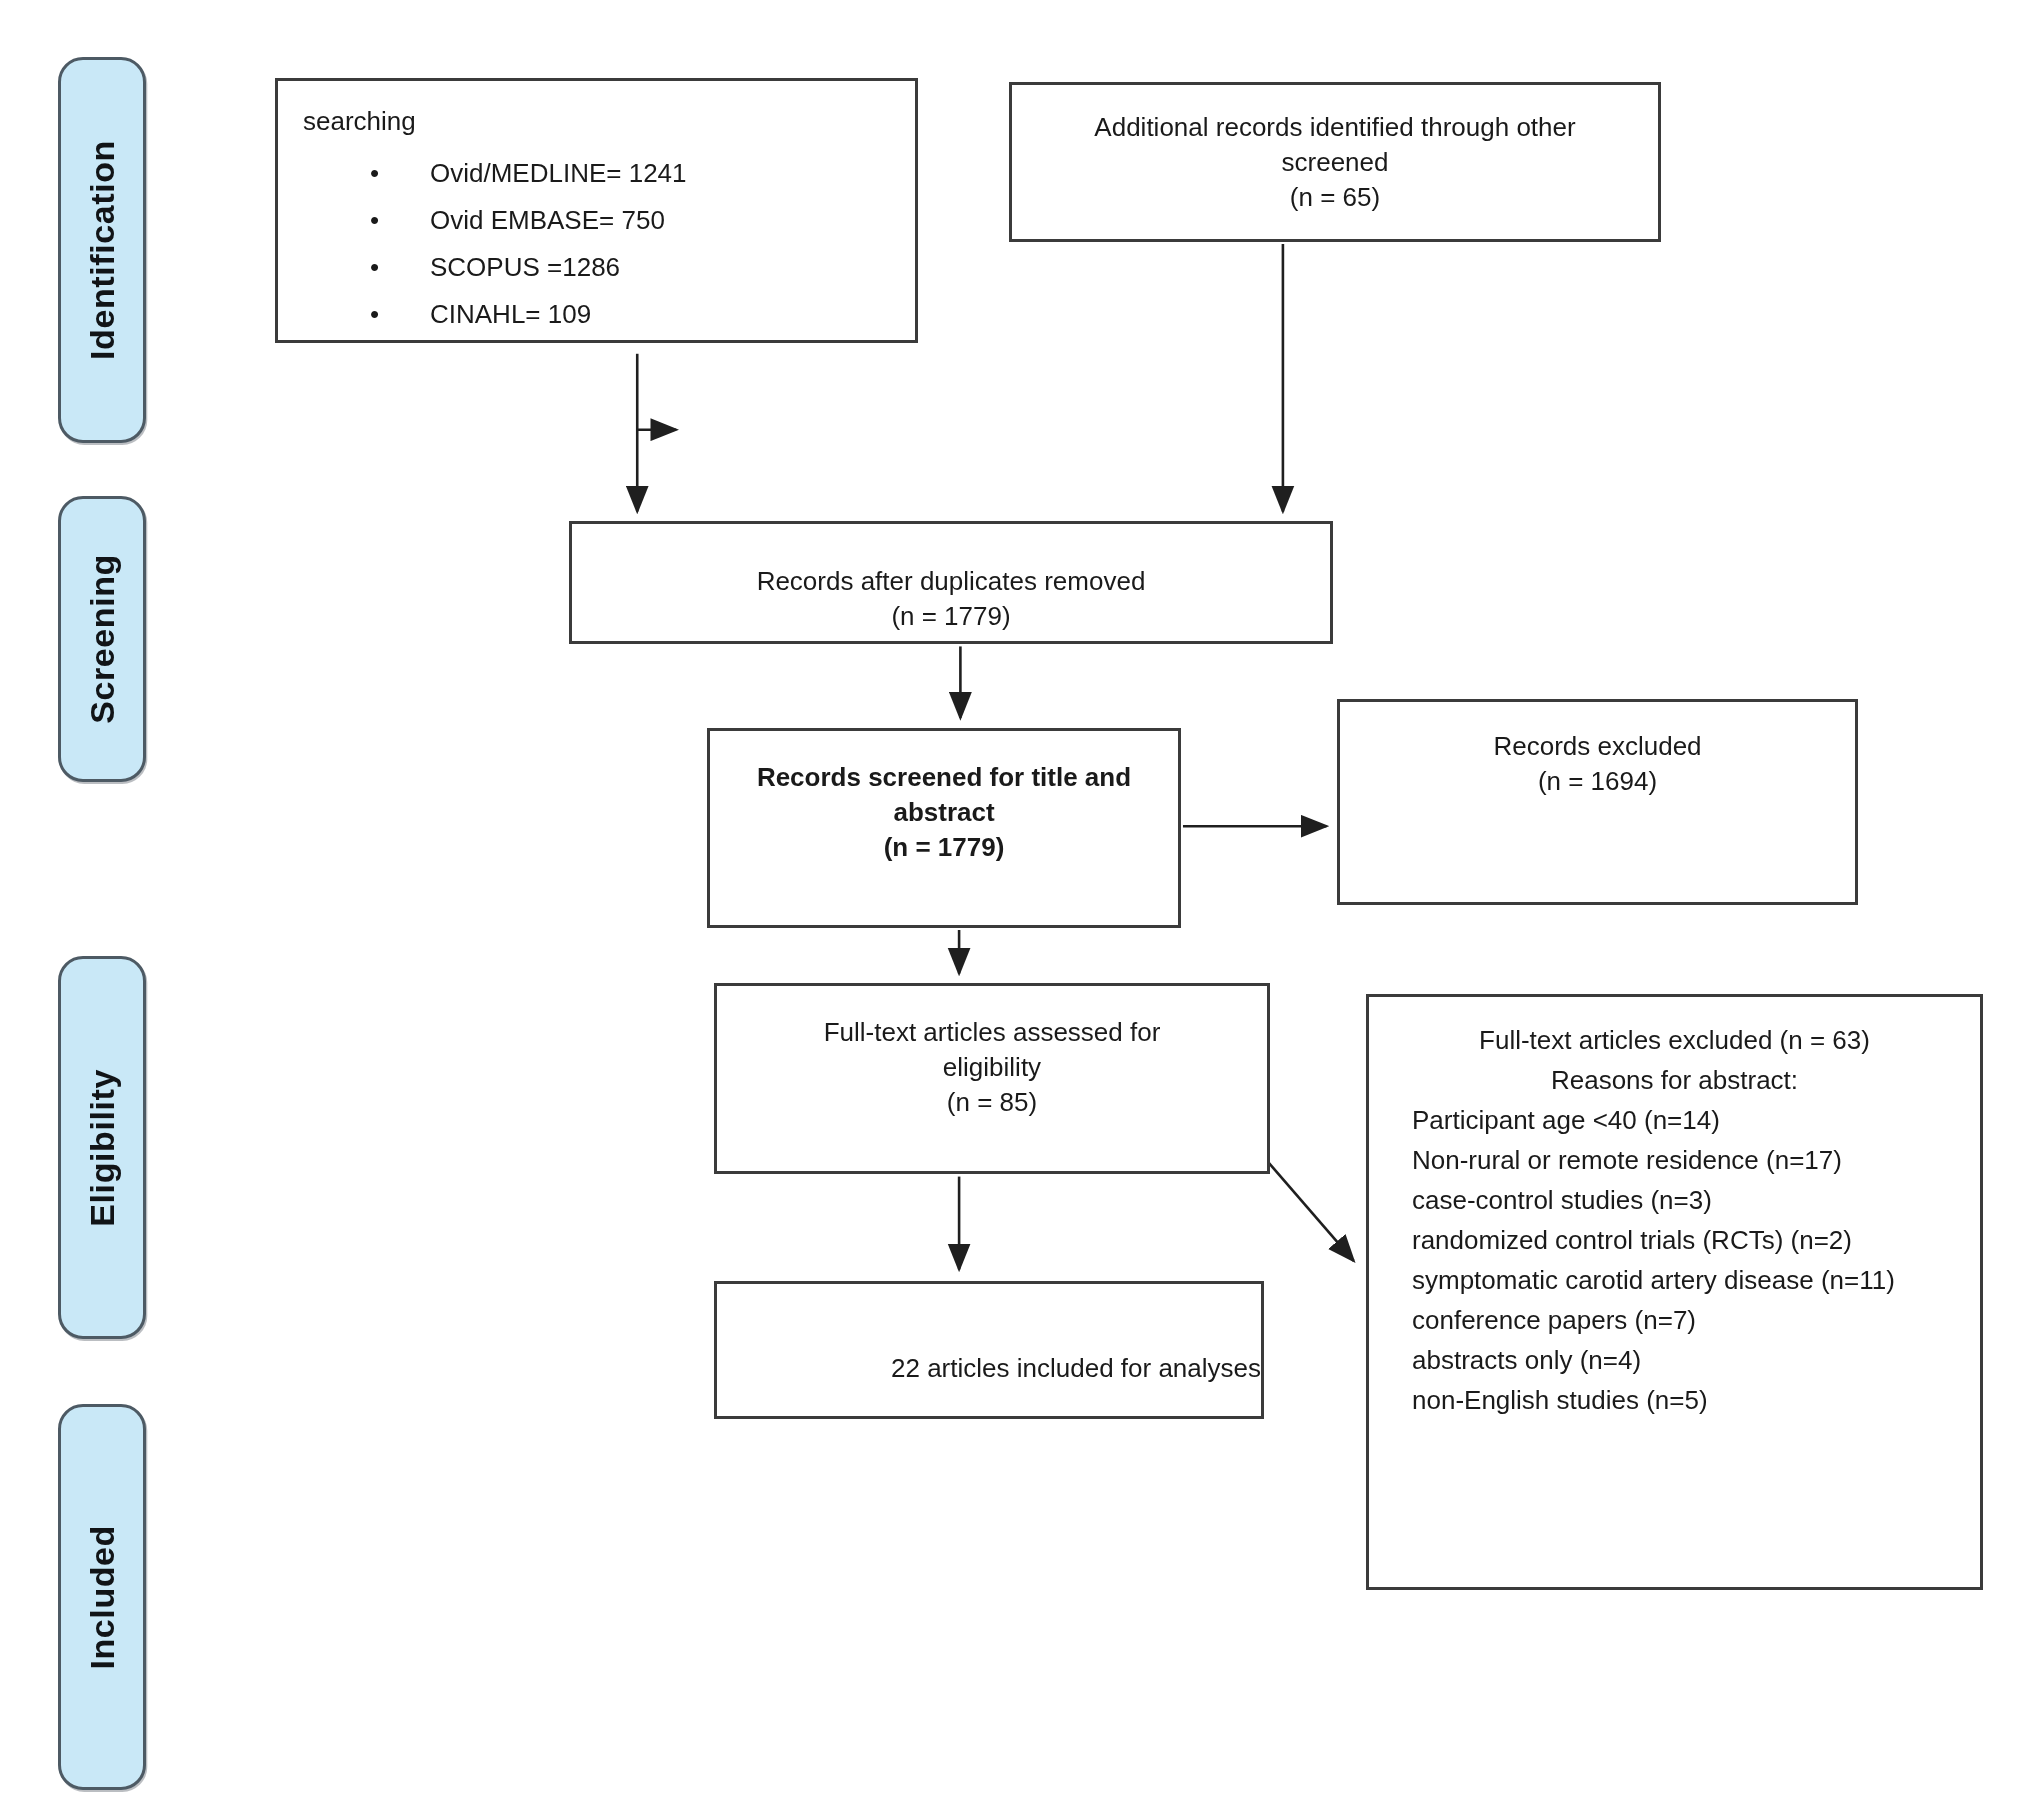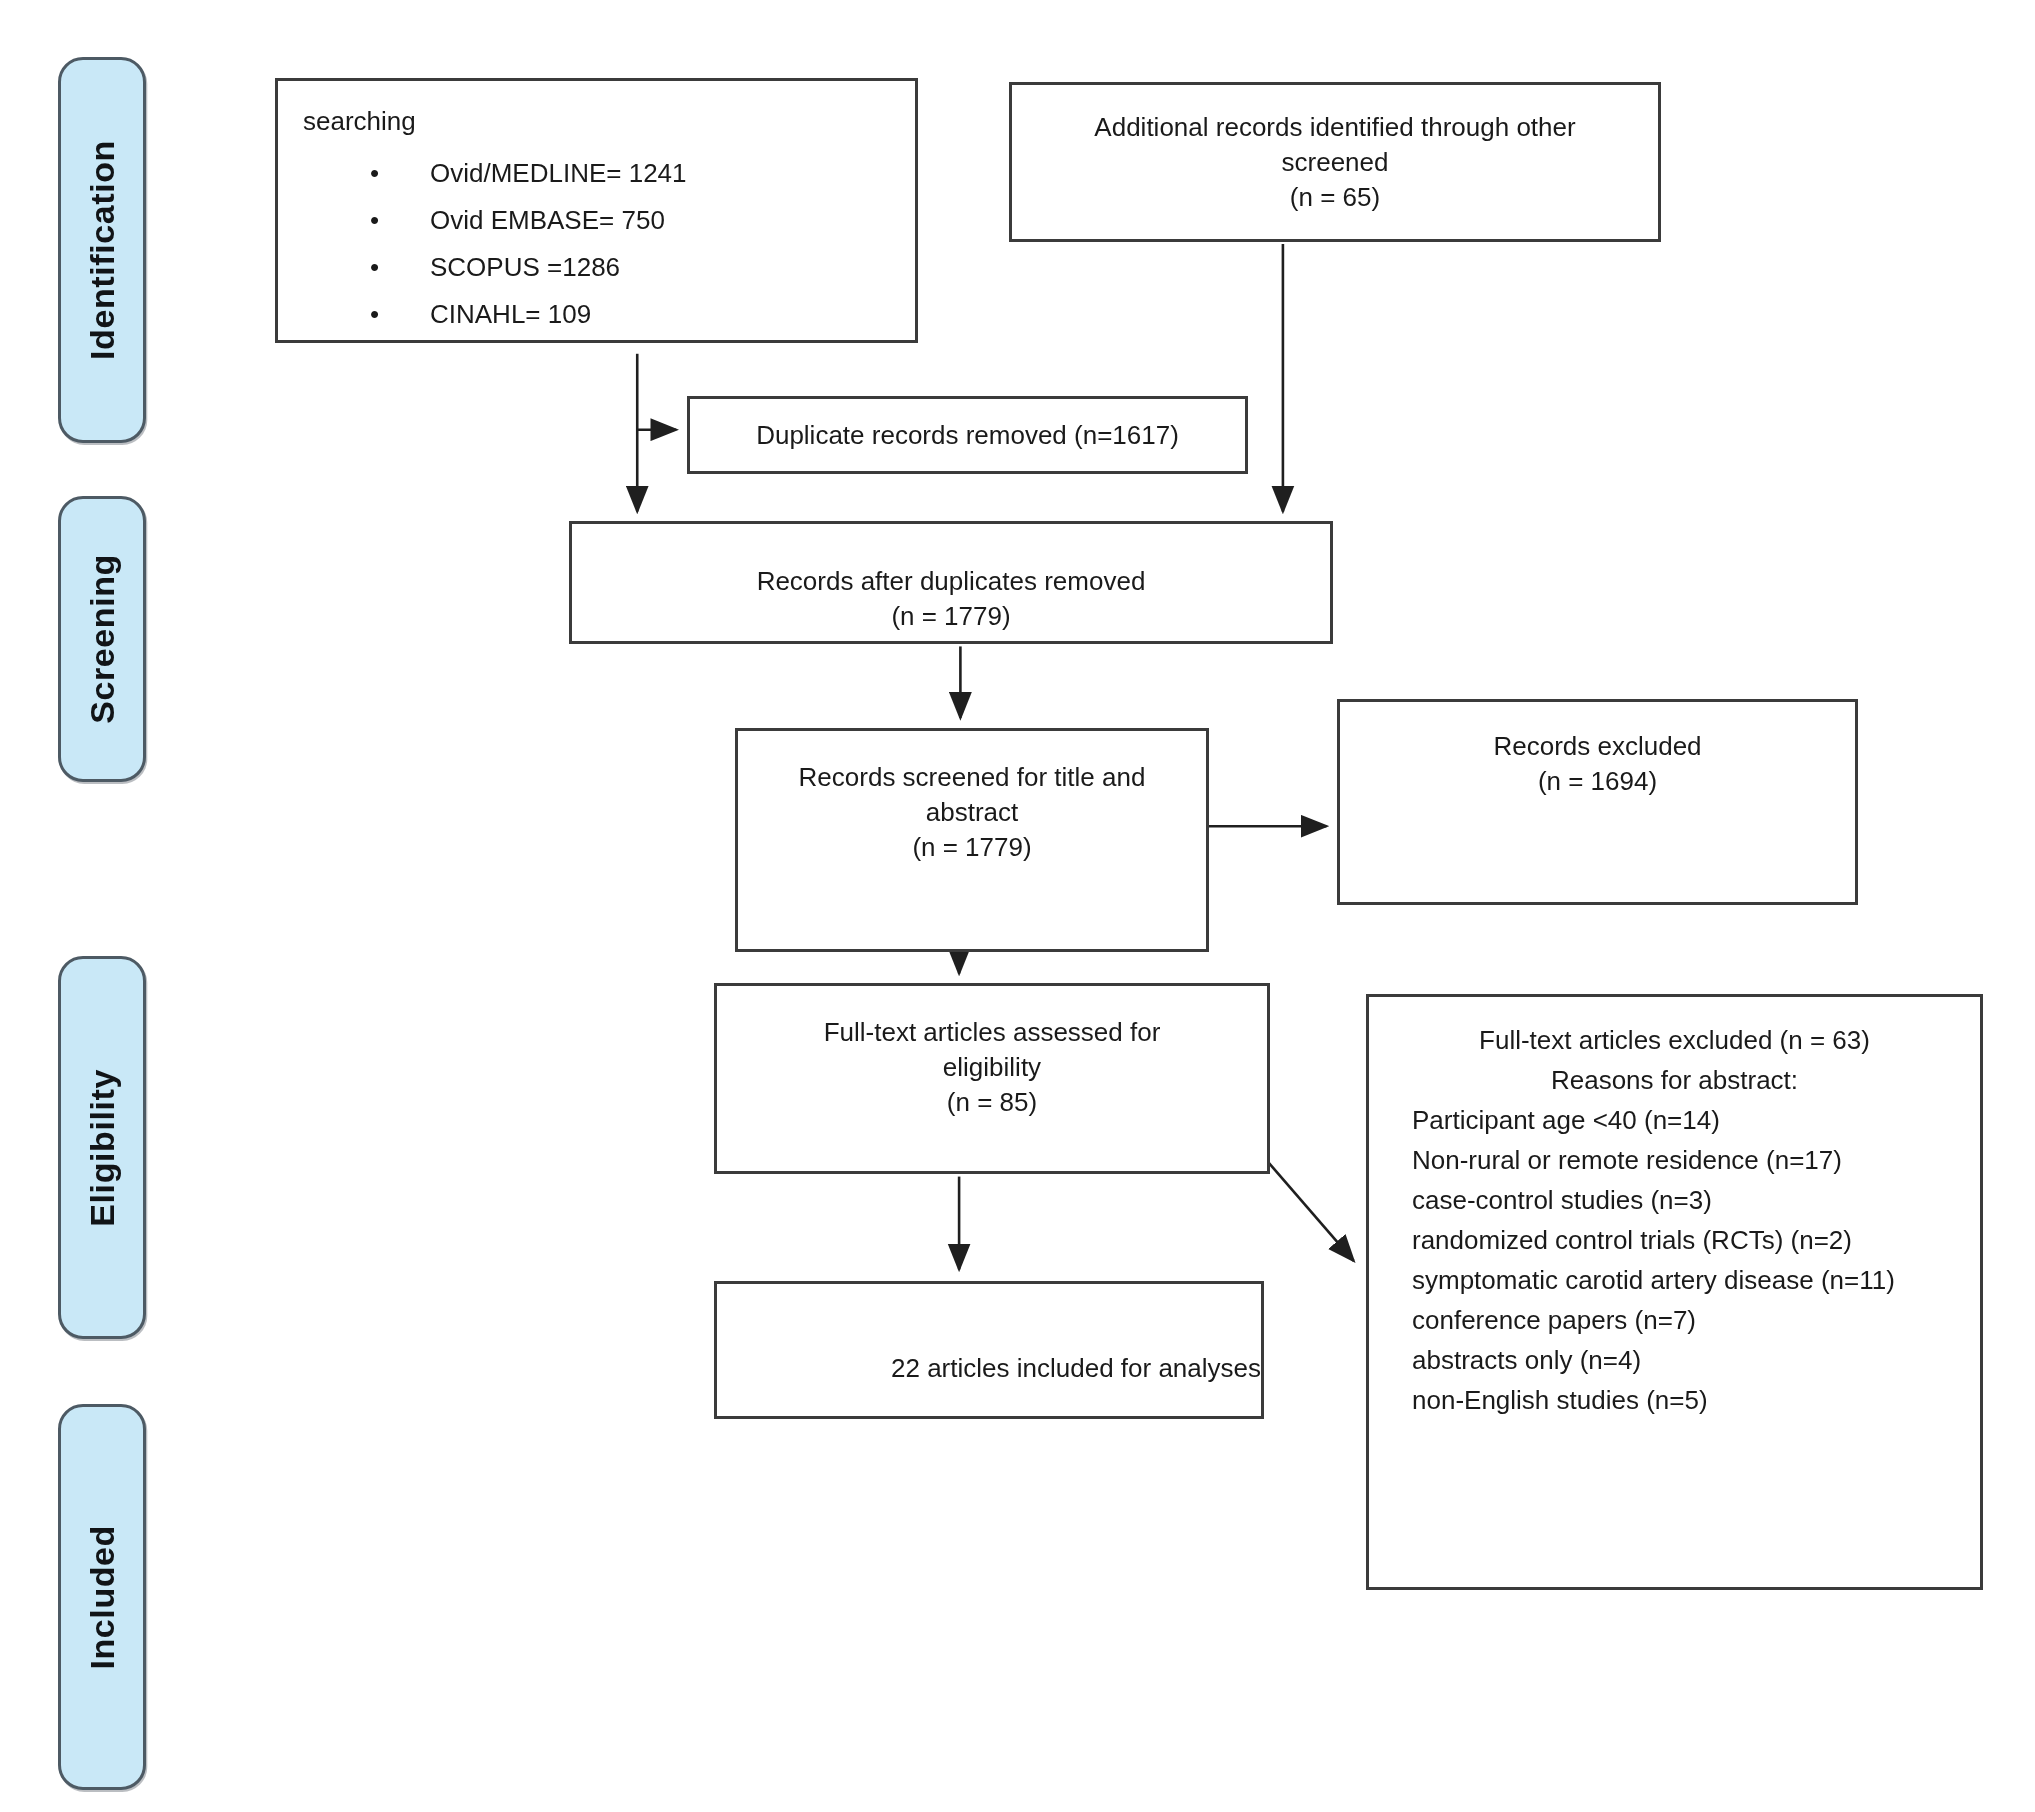--- a/index.html
+++ b/index.html
@@ -55,21 +55,21 @@
     background: #ffffff;
     border: 3.2px solid #3b3b3b;
     font-size: 26px;
     line-height: 35px;
   }
   .box .center-lines { text-align: center; }
   #box-database-search   { left: 275px;  top: 78px;  width: 643px;  height: 265px; padding: 23.4px 19.5px 0 25px; }
   #box-other-sources     { left: 1009px; top: 82px;  width: 652px; height: 160px; padding-top: 25px; }
   #box-duplicates-removed{ left: 687px; top: 396px;  width: 561px;  height: 78px; display:flex; align-items:center; justify-content:center; }
   #box-after-duplicates  { left: 569px;  top: 521px;  width: 764px; height: 123px; padding-top: 40px; }
-  #box-screened          { left: 735px; top: 728px; width: 474px;  height: 224px; padding-top: 28.6px; }
+  #box-screened          { left: 707px; top: 728px; width: 474px;  height: 200px; padding-top: 28.6px; font-weight: bold; }
   #box-records-excluded  { left: 1337px; top: 699px; width: 521px;  height: 206px; padding-top: 27px; }
   #box-fulltext-assessed { left: 714px; top: 983px; width: 556px;  height: 191px; padding-top: 28.6px; }
   #box-fulltext-excluded { left: 1366px; top: 994px; width: 617px;  height: 596px; padding-top: 23.4px; }
   #box-included-articles { left: 714px; top: 1281px; width: 550px;  height: 138px; padding-top: 67px; text-align: right; }
 
   
   .bullet-row {
     display: flex;
     align-items: center;
     height: 47px;
@@ -152,23 +152,20 @@
   </div>
 
   <div class="box" id="box-other-sources">
     <div class="center-lines">
       <div>Additional records identified through other</div>
       <div>screened</div>
       <div>(n = 65)</div>
     </div>
   </div>
 
-  <div class="box" id="box-duplicates-removed">
-    <div>Duplicate records removed (n=1617)</div>
-  </div>
 
   <div class="box" id="box-after-duplicates">
     <div class="center-lines">
       <div>Records after duplicates removed</div>
       <div>(n = 1779)</div>
     </div>
   </div>
 
   <div class="box" id="box-screened">
     <div class="center-lines">

